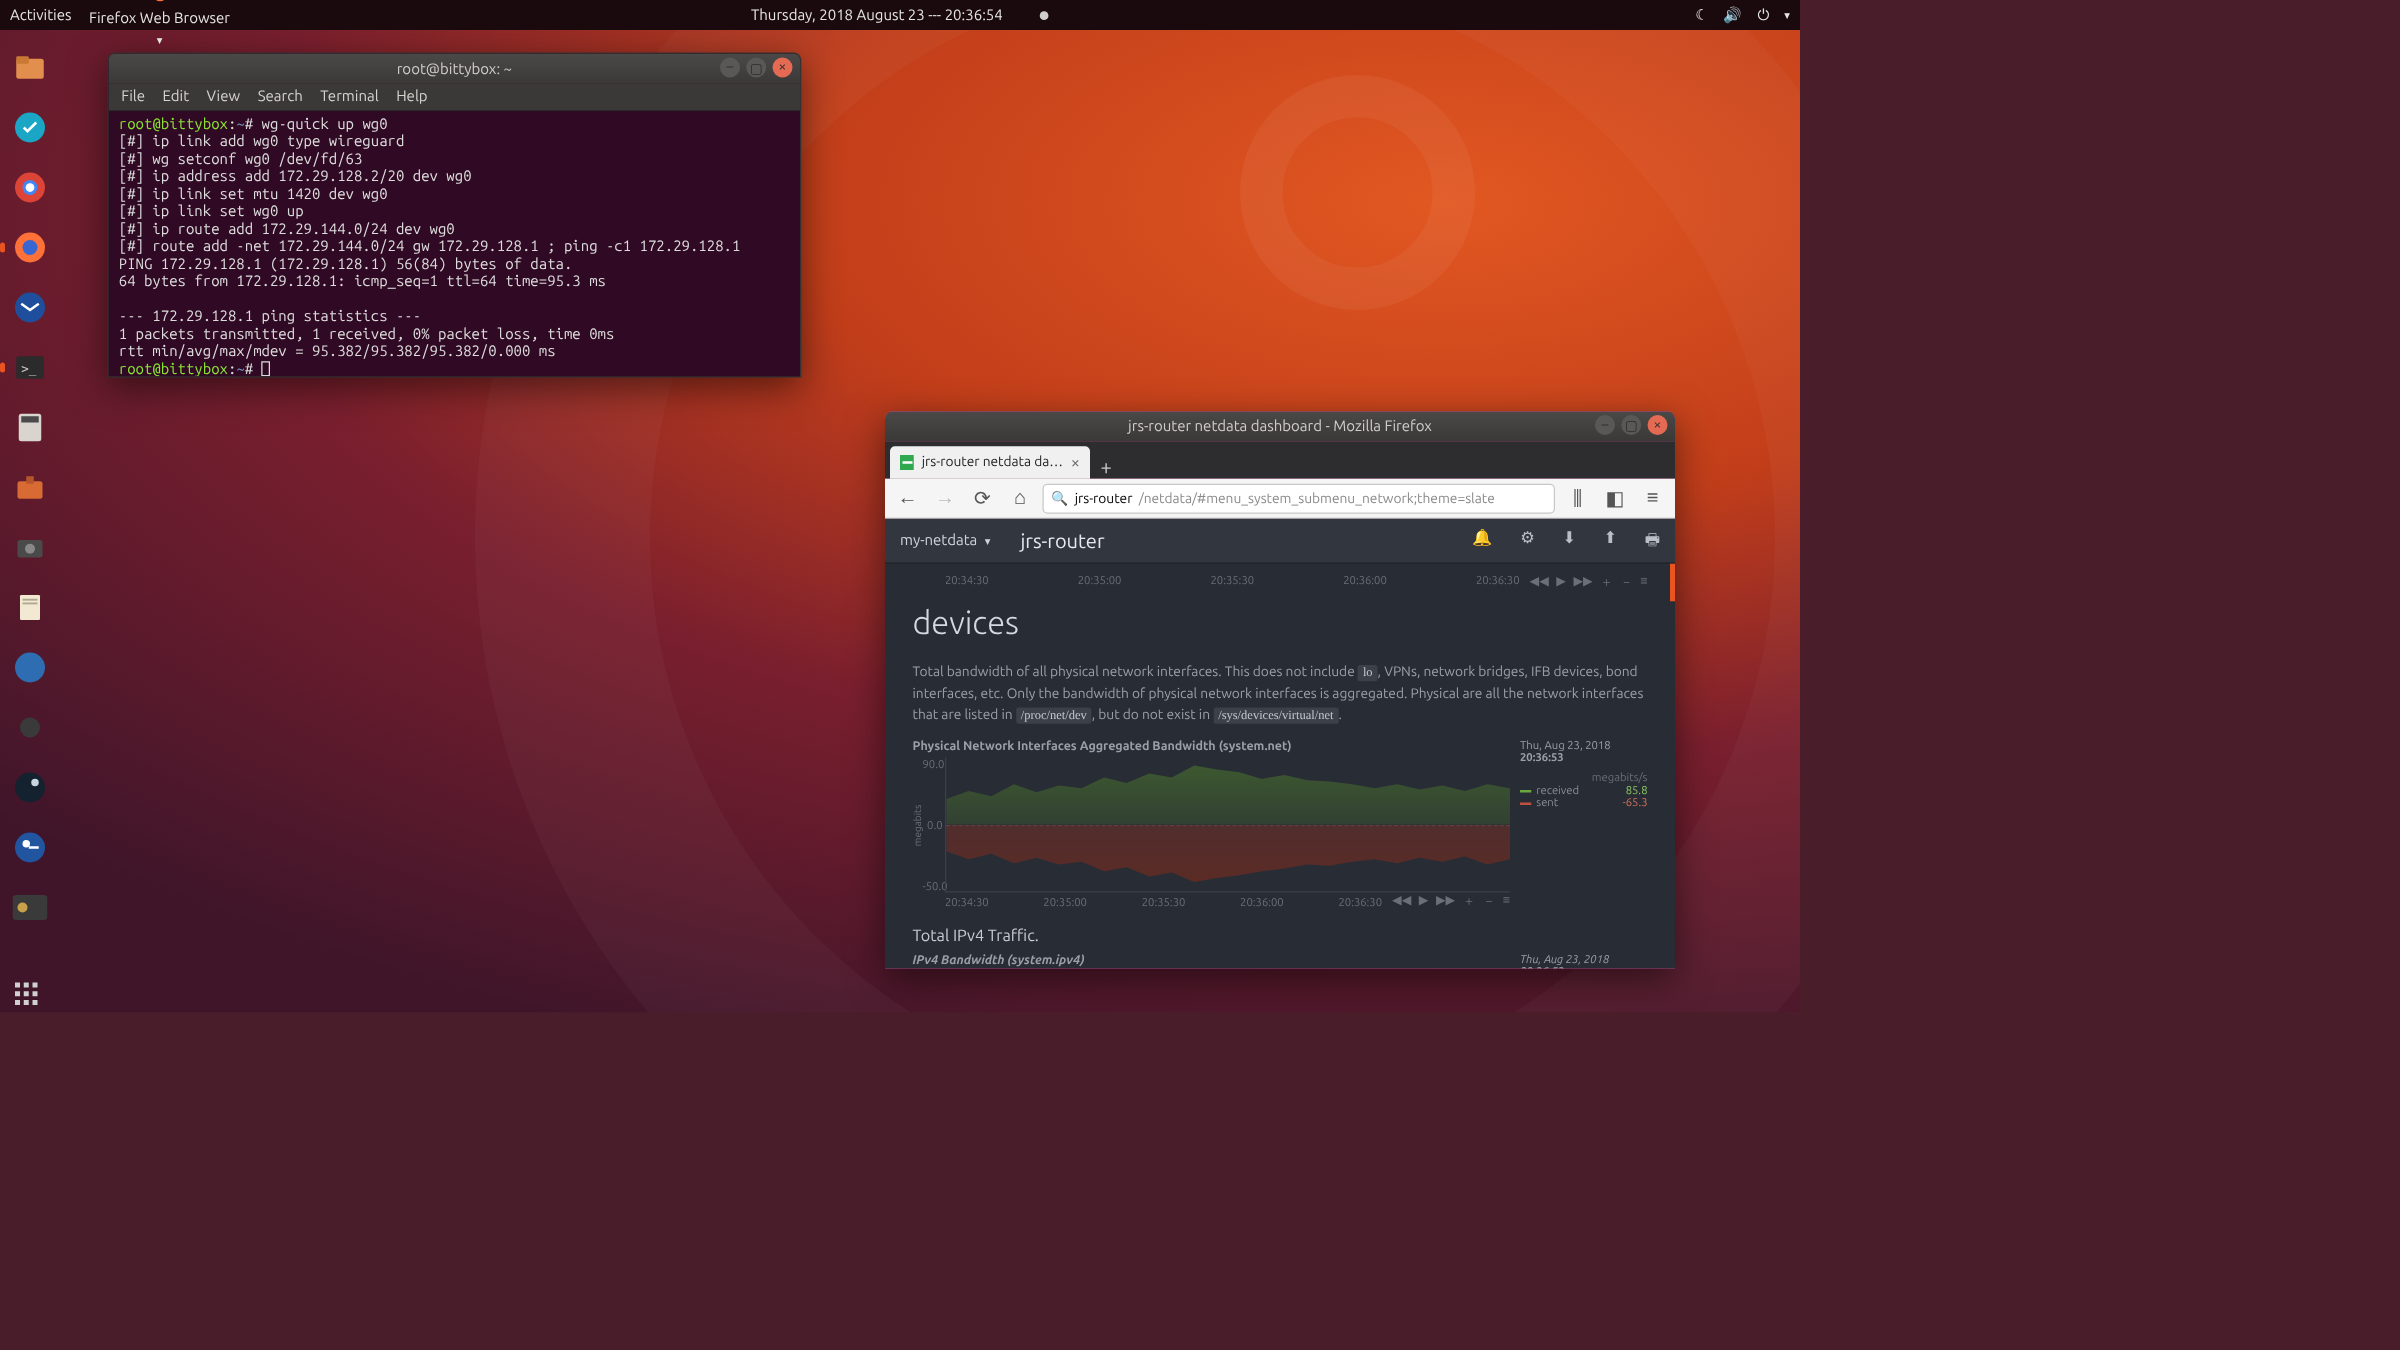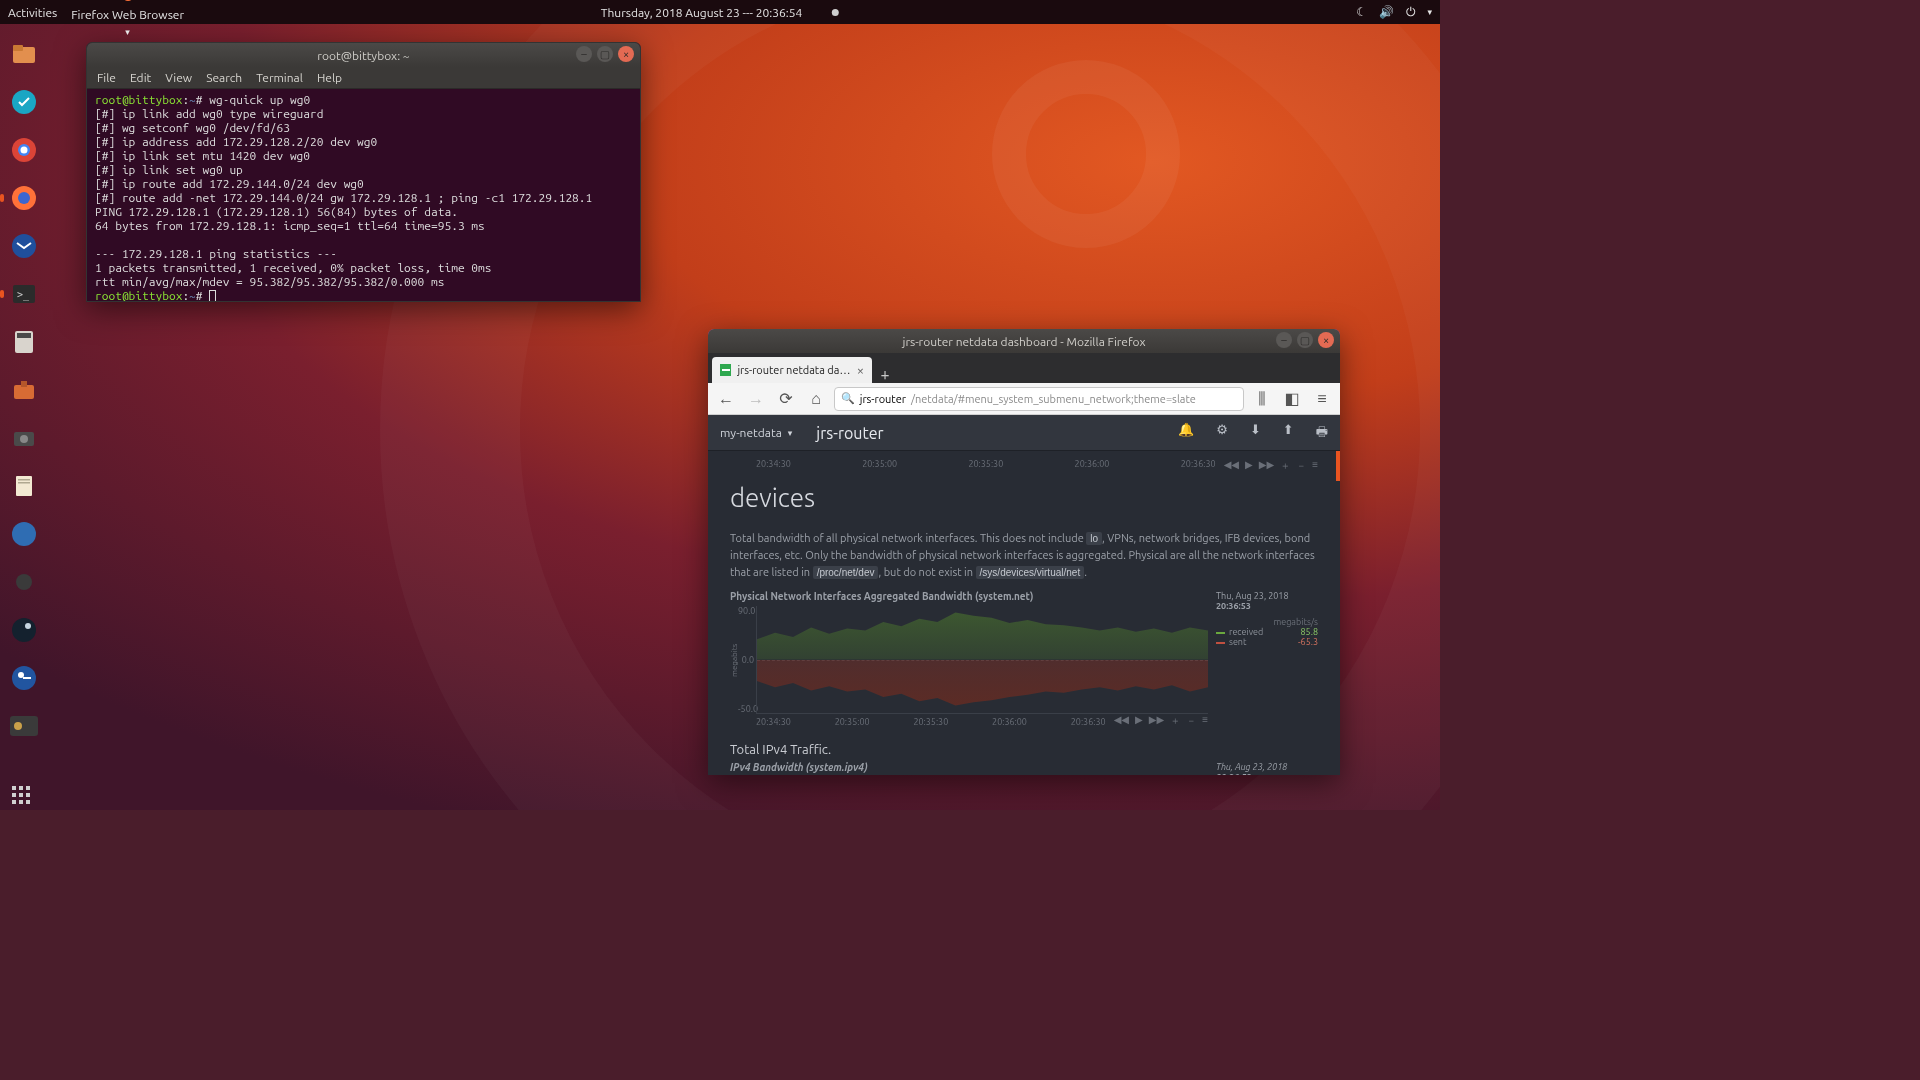--- a/index.html
+++ b/index.html
@@ -64,21 +64,21 @@
 .nd-host{ margin-left:24px; font-size:16px; color:#e6e9ee; }
 .nd-icons{ margin-left:auto; display:flex; gap:22px; color:#babfc7; font-size:13px; }
 .nd-icons span{ display:inline-flex; }
 .nd-edge{ position:absolute; top:36px; right:0; width:4px; height:30px; background:#e95420; }
 
 .nd-body{ padding:8px 22px 0 22px; height:calc(100% - 36px); position:relative; }
 .tick-row{ display:flex; justify-content:space-between; font-size:9px; color:#6a6f78; padding:0 0 4px 0; }
 .chart-controls{ display:flex; gap:6px; color:#6a6f78; font-size:10px; }
 .section-title{ font-size:26px; color:#d6d9df; font-weight:300; margin:10px 0 18px 0; }
 .desc{ font-size:11px; color:#9ba0a8; line-height:17px; margin-bottom:10px; }
-code.chip{ background:#3b4049; color:#c4c8cf; padding:1px 4px; border-radius:2px; font-family:Liberation Sans, sans-serif; font-size:10px; }
+code.chip{ background:#3b4049; color:#c4c8cf; padding:1px 4px; border-radius:2px; font-family:Liberation Serif, serif; font-size:10px; }
 .chart-title{ font-size:10px; color:#9ba0a8; font-weight:bold; margin-bottom:4px; }
 .chart-wrap{ position:relative; display:flex; }
 .yaxis{ width:8px; font-size:8px; color:#6a6f78; writing-mode:vertical-rl; text-align:center; transform:rotate(180deg); }
 .yticks{ display:flex; flex-direction:column; justify-content:space-between; font-size:9px; color:#6a6f78; width:18px; text-align:right; padding-right:2px; }
 .chart-area{ flex:1; height:108px; position:relative; border-left:1px solid #3a3f48; border-bottom:1px solid #3a3f48; }
 .series{ position:absolute; left:0; right:0; }
 .series.recv{ top:0; height:50%; background:linear-gradient(#3e5a30, rgba(62,90,48,0.45)); clip-path:polygon(0 62%,4% 50%,8% 58%,12% 40%,16% 52%,20% 42%,24% 46%,28% 30%,32% 38%,36% 24%,40% 30%,44% 12%,48% 18%,52% 22%,56% 32%,60% 26%,64% 34%,68% 36%,72% 40%,76% 46%,80% 40%,84% 48%,88% 42%,92% 50%,96% 40%,100% 46%,100% 100%,0 100%); border-top:1px solid #6aa83e; }
 .series.sent{ top:50%; height:50%; background:linear-gradient(rgba(120,46,38,0.5), #5d2b24); clip-path:polygon(0 0,100% 0,100% 52%,96% 60%,92% 48%,88% 56%,84% 50%,80% 58%,76% 52%,72% 56%,68% 62%,64% 60%,60% 66%,56% 70%,52% 76%,48% 80%,44% 86%,40% 72%,36% 78%,32% 64%,28% 70%,24% 56%,20% 60%,16% 50%,12% 58%,8% 44%,4% 52%,0 40%); border-bottom:1px solid #b24a39; }
 .midline{ position:absolute; top:50%; left:0; right:0; border-top:1px dashed #4a4f58; }
 .legend{ width:110px; font-size:9px; color:#8a8f97; padding-left:8px; }

